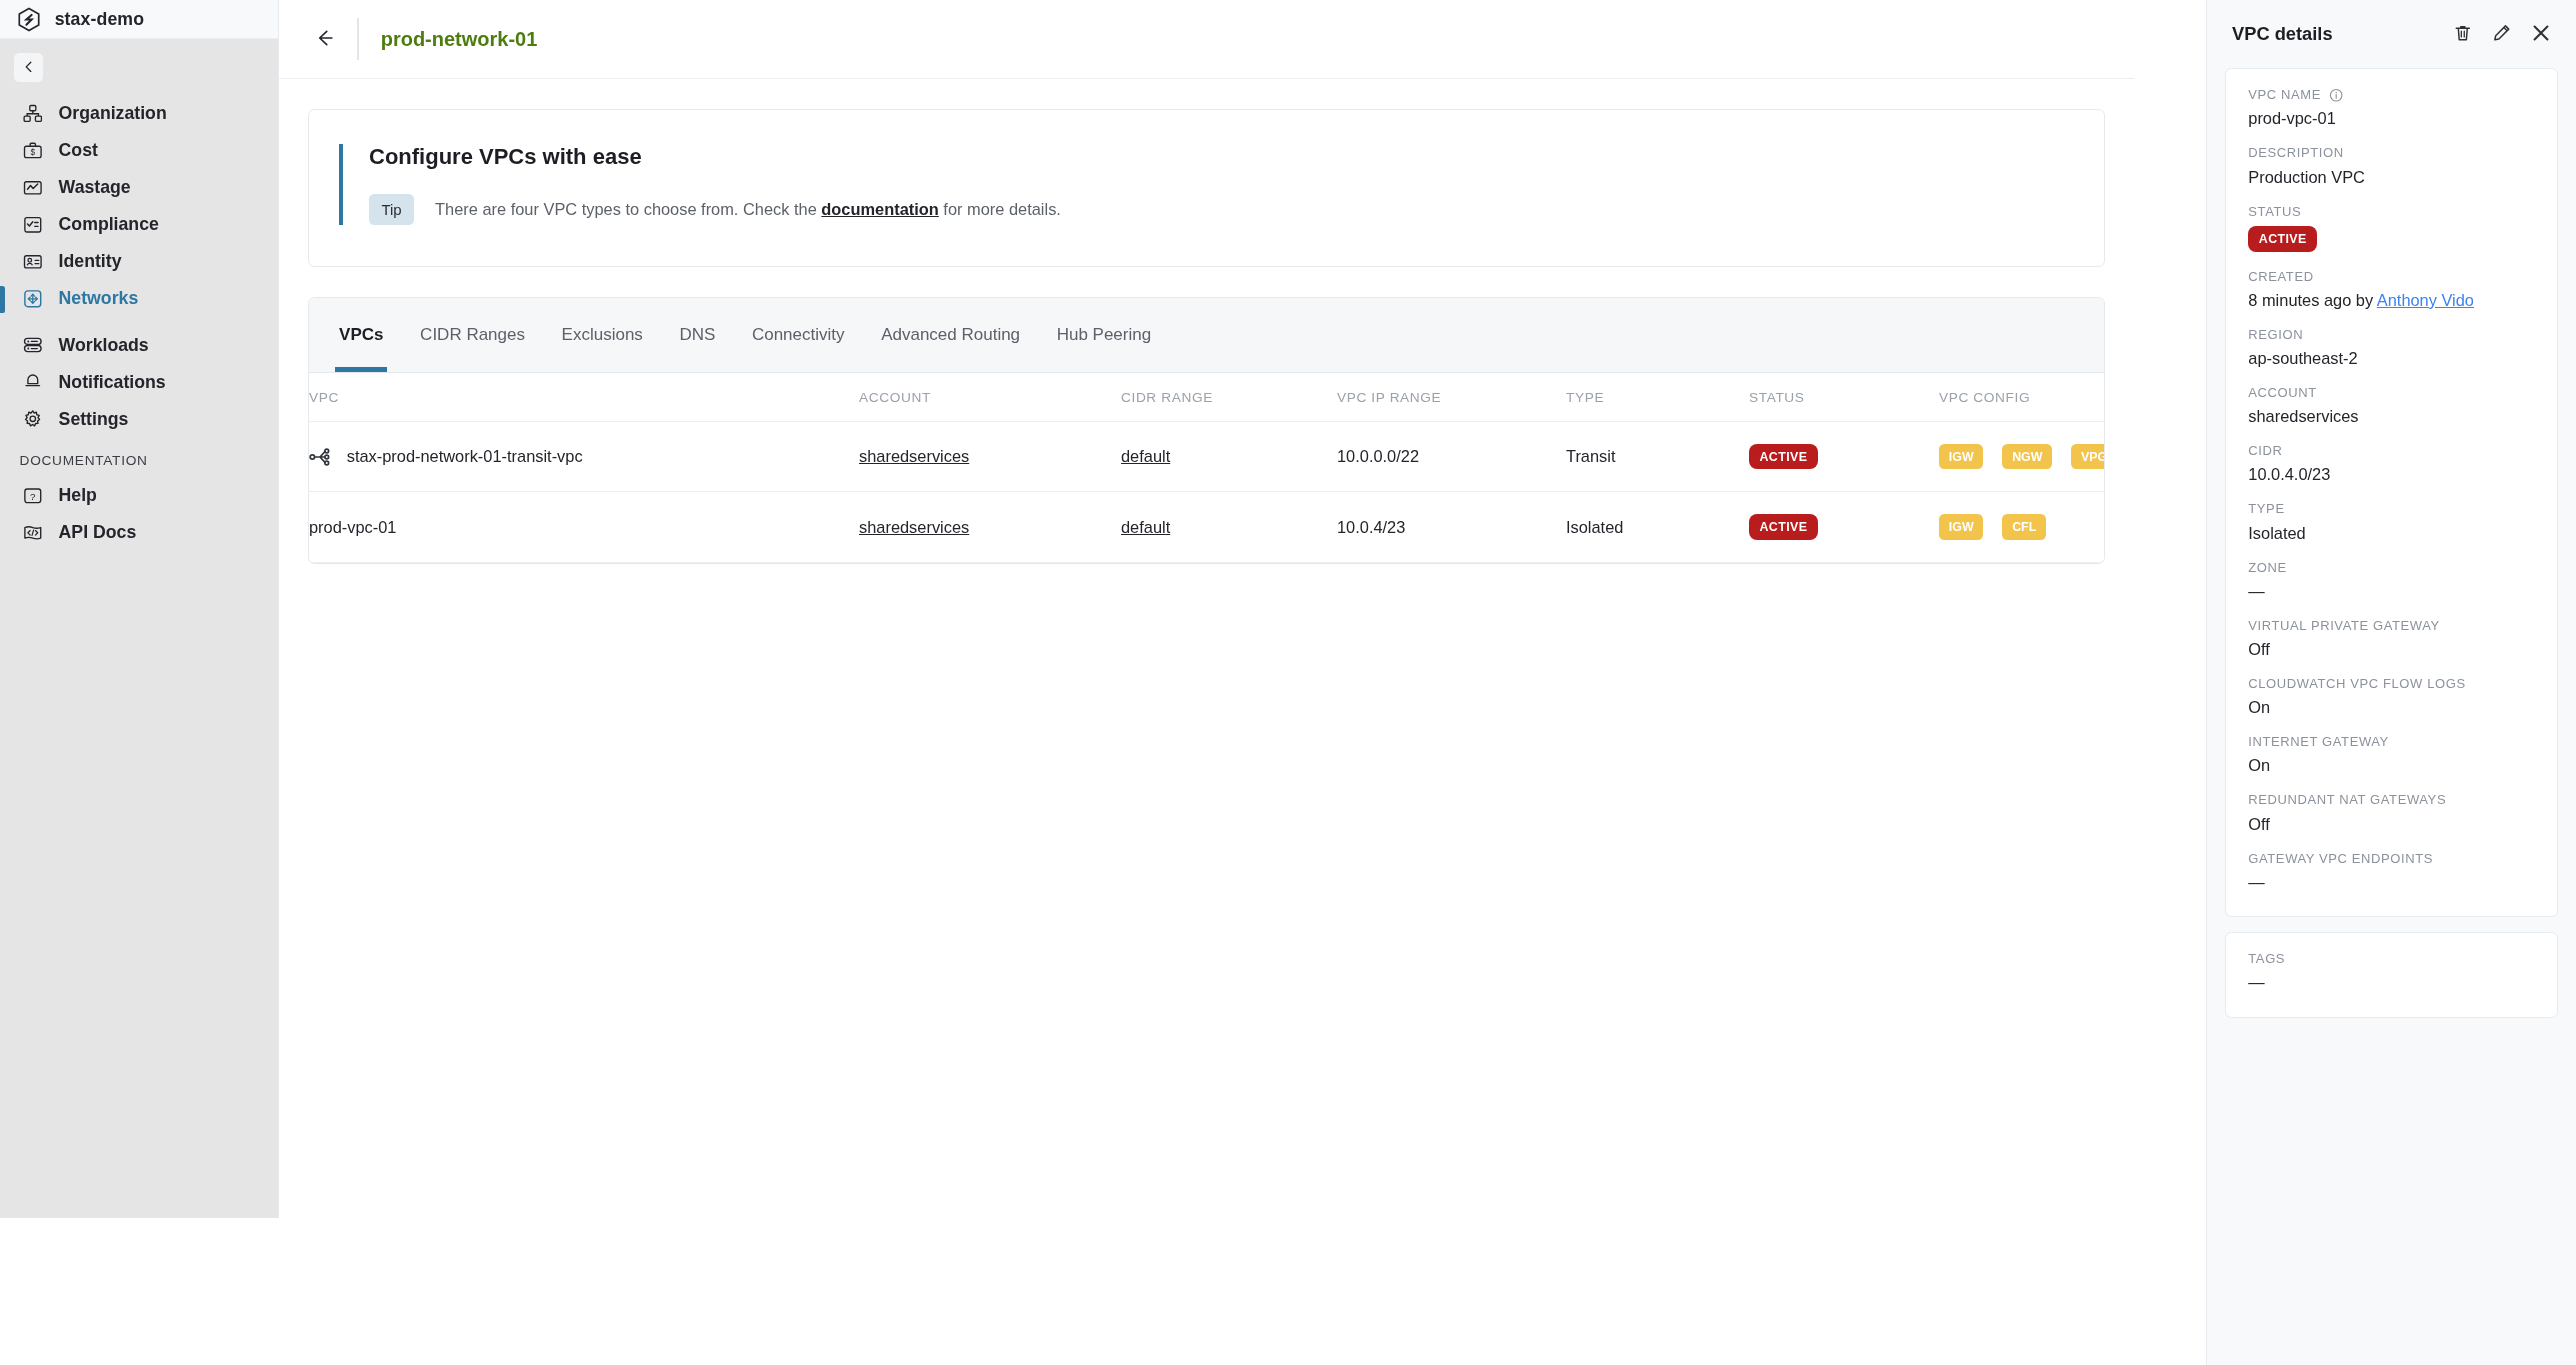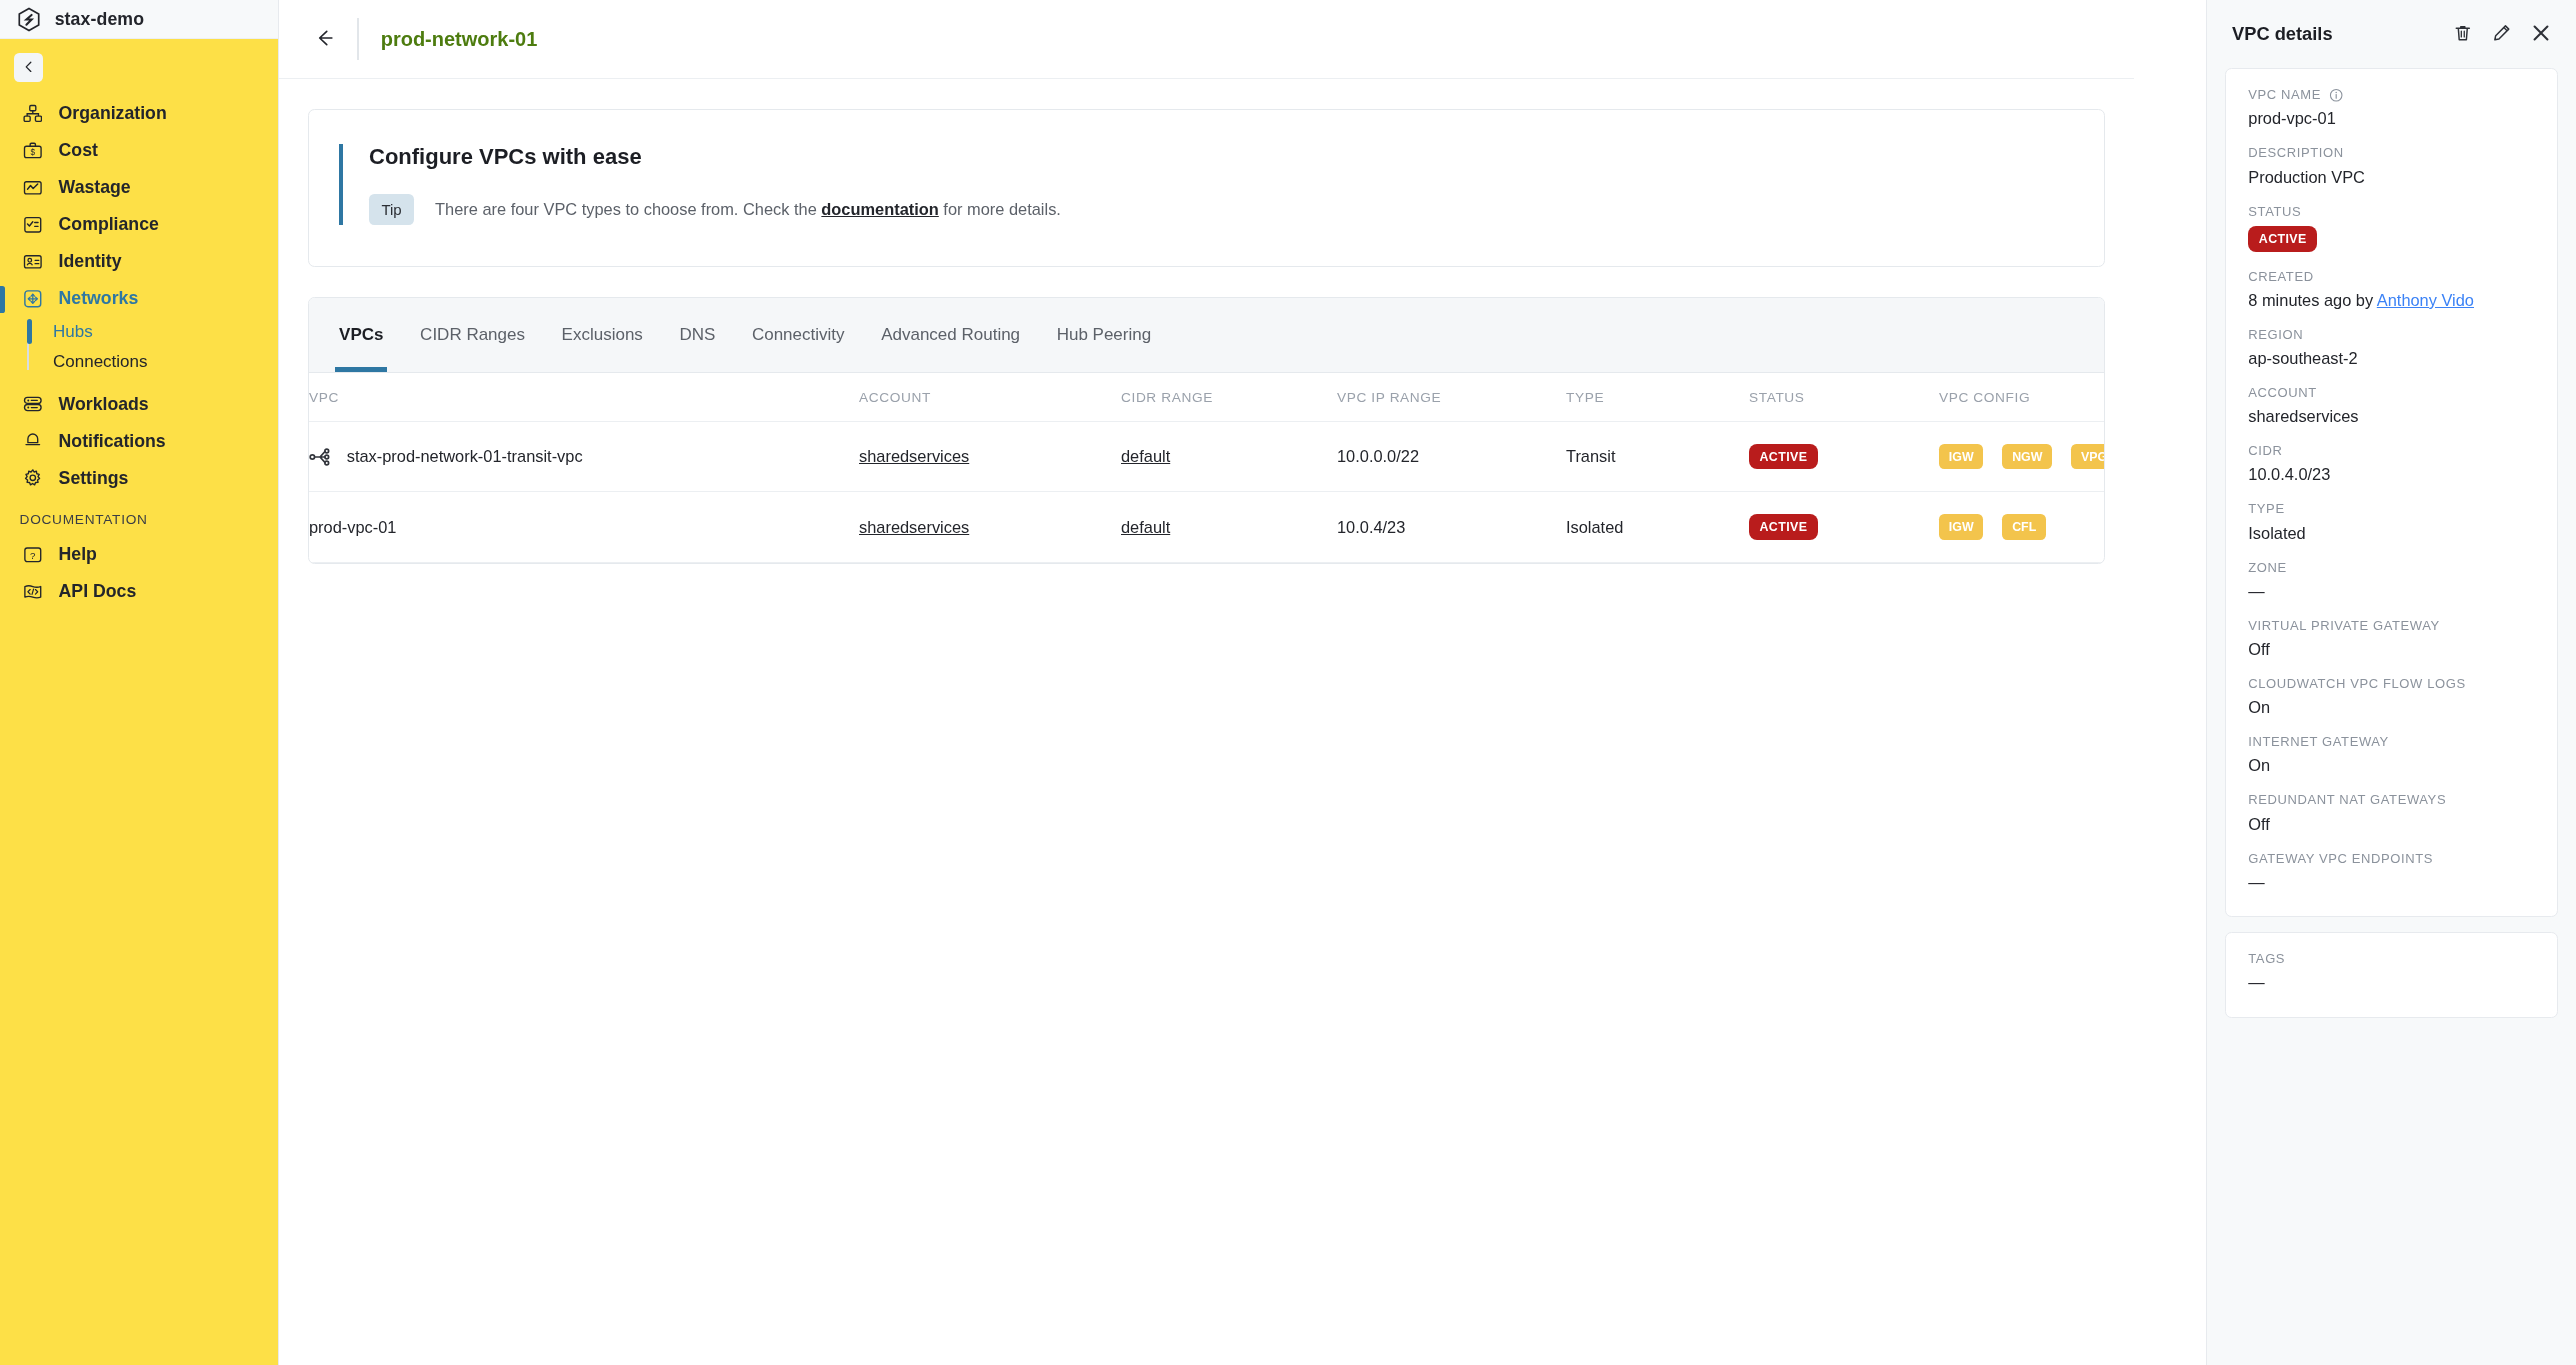--- a/index.html
+++ b/index.html
@@ -8,22 +8,22 @@
     background: #ffffff;
     font-family: "Liberation Sans", sans-serif;
     color: #23252b;
     overflow: hidden;
   }
   #root { position: relative; width: 2576px; height: 1365px; }
 
   
   .sidebar {
     position: absolute; left: 0; top: 0;
-    width: 279px; height: 1365px;
-    background: #fde047;
+    width: 279px; height: 1218px;
+    background: #e5e5e5;
     border-right: 1.3px solid #e7eaee;
   }
   .brand {
     height: 39px;
     background: #f7f9fa;
     display: flex; align-items: center;
     padding-left: 18.3px;
     border-bottom: 1.3px solid #eceff2;
   }
   .brand-logo { width: 22px; height: 25px; margin-right: 14.4px; flex: none; }
@@ -268,28 +268,20 @@
         <span class="ico">
           <svg viewBox="0 0 26 26" width="19.6" height="19.6">
             <rect x="2.5" y="2.5" width="21" height="21" rx="4" fill="none" stroke="#2e77a3" stroke-width="1.9"></rect>
             <path d="M13 7 V19 M7 13 H19" stroke="#2e77a3" stroke-width="1.7"></path>
             <path d="M13 7 l-2.2 2.4 M13 7 l2.2 2.4 M13 19 l-2.2 -2.4 M13 19 l2.2 -2.4 M7 13 l2.4 -2.2 M7 13 l2.4 2.2 M19 13 l-2.4 -2.2 M19 13 l-2.4 2.2" stroke="#2e77a3" stroke-width="1.7" fill="none" stroke-linecap="round"></path>
           </svg>
         </span>
         <span class="nav-label">Networks</span>
       </div>
 
-      <div class="subnav">
-        <div class="sub-item active">
-          <span>Hubs</span>
-        </div>
-        <div class="sub-item">
-          <span>Connections</span>
-        </div>
-      </div>
 
       <div class="nav-item" style="margin-top:9.2px;">
         <span class="ico">
           <svg viewBox="0 0 26 26" width="19.6" height="19.6">
             <rect x="2" y="4.5" width="22" height="8" rx="4" fill="none" stroke="#23252b" stroke-width="1.8"></rect>
             <rect x="2" y="14" width="22" height="8" rx="4" fill="none" stroke="#23252b" stroke-width="1.8"></rect>
             <circle cx="7" cy="8.5" r="1.3" fill="#23252b"></circle>
             <circle cx="7" cy="18" r="1.3" fill="#23252b"></circle>
             <path d="M11 8.5 H19 M11 18 H19" stroke="#23252b" stroke-width="1.6" stroke-linecap="round"></path>
           </svg>

